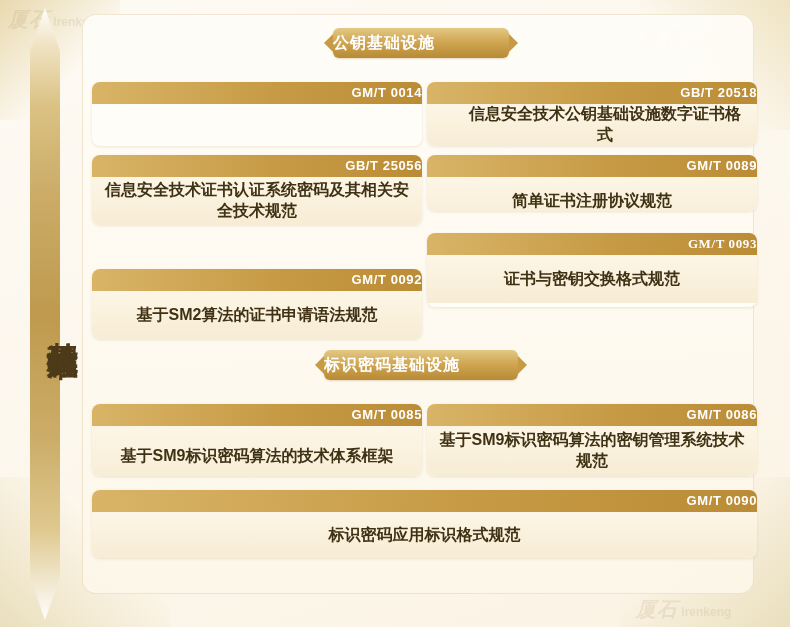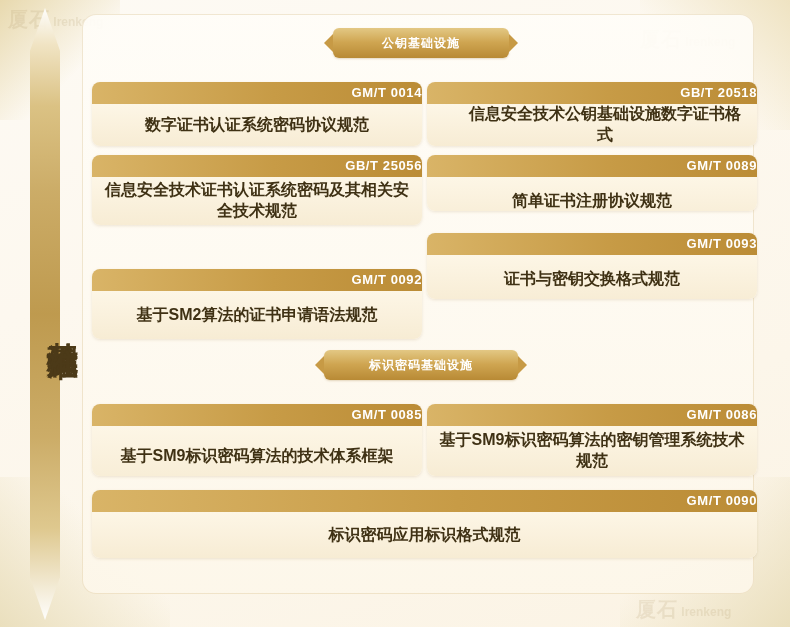--- a/index.html
+++ b/index.html
@@ -97,23 +97,23 @@
   }
 
   
   .section-head {
     position: absolute;
     height: 30px;
     line-height: 30px;
     border-radius: 6px;
     background: linear-gradient(180deg,#e3c884 0%, #cfa551 48%, #b88a35 100%);
     color: #ffffff;
-    font-size: 12px;
-    font-weight: bold;
-    text-align: center;
+    font-size: 16px;
+    font-weight: bold;
+    text-align: left;
     letter-spacing: 1px;
     box-shadow: 0 1px 2px rgba(150,110,40,.25);
   }
   .section-head::before,
   .section-head::after {
     content: "";
     position: absolute;
     top: 6px;
     width: 0; height: 0;
     border-top: 9px solid transparent;
@@ -165,20 +165,21 @@
     position: absolute;
     color: rgba(168,142,92,.16);
     font-size: 12px;
     font-weight: bold;
     pointer-events: none;
     white-space: nowrap;
   }
   .wm .big {
     font-size: 20px;
     letter-spacing: 1px;
+    font-style: italic;
   }
 </style>
 </head>
 <body>
 
 <div class="poster">
 
   <div class="corner tl"></div>
   <div class="corner tr"></div>
   <div class="corner bl"></div>
@@ -194,21 +195,20 @@
     <div class="strip-ribbon"></div>
     <div class="vertical-title">基础设施类标准</div>
   </div>
 
   <div class="panel"></div>
 
   <div class="section-head" style="left:333px; top:28px; width:176px;">公钥基础设施</div>
 
   <div class="card" style="left:92px; top:82px; width:330px; height:64px;">
     <div class="card-head">GM/T 0014</div>
-    <div class="card-body" style="height:42px;">数字证书认证系统密码协议规范</div>
   </div>
 
   <div class="card" style="left:427px; top:82px; width:330px; height:64px;">
     <div class="card-head">GB/T 20518</div>
     <div class="card-body" style="height:42px;padding-left:36px;">信息安全技术公钥基础设施数字证书格式</div>
   </div>
 
   <div class="card" style="left:92px; top:155px; width:330px; height:70px;">
     <div class="card-head">GB/T 25056</div>
     <div class="card-body" style="height:48px;font-family:Liberation Serif, serif;">信息安全技术证书认证系统密码及其相关安全技术规范</div>
@@ -217,21 +217,21 @@
   <div class="card" style="left:427px; top:155px; width:330px; height:56px;">
     <div class="card-head">GM/T 0089</div>
     <div class="card-body" style="height:48px;">简单证书注册协议规范</div>
   </div>
 
   <div class="card" style="left:92px; top:233px; width:330px; height:70px;margin-top:36px;">
     <div class="card-head">GM/T 0092</div>
     <div class="card-body" style="height:48px;">基于SM2算法的证书申请语法规范</div>
   </div>
 
-  <div class="card" style="left:427px; top:233px; width:330px; height:66px;">
+  <div class="card" style="left:427px; top:233px; width:330px; height:74px;font-family:Liberation Serif, serif;">
     <div class="card-head">GM/T 0093</div>
     <div class="card-body" style="height:48px;">证书与密钥交换格式规范</div>
   </div>
 
   <div class="section-head" style="left:324px; top:350px; width:194px;">标识密码基础设施</div>
 
   <div class="card" style="left:92px; top:404px; width:330px; height:72px;">
     <div class="card-head">GM/T 0085</div>
     <div class="card-body" style="height:60px;">基于SM9标识密码算法的技术体系框架</div>
   </div>

